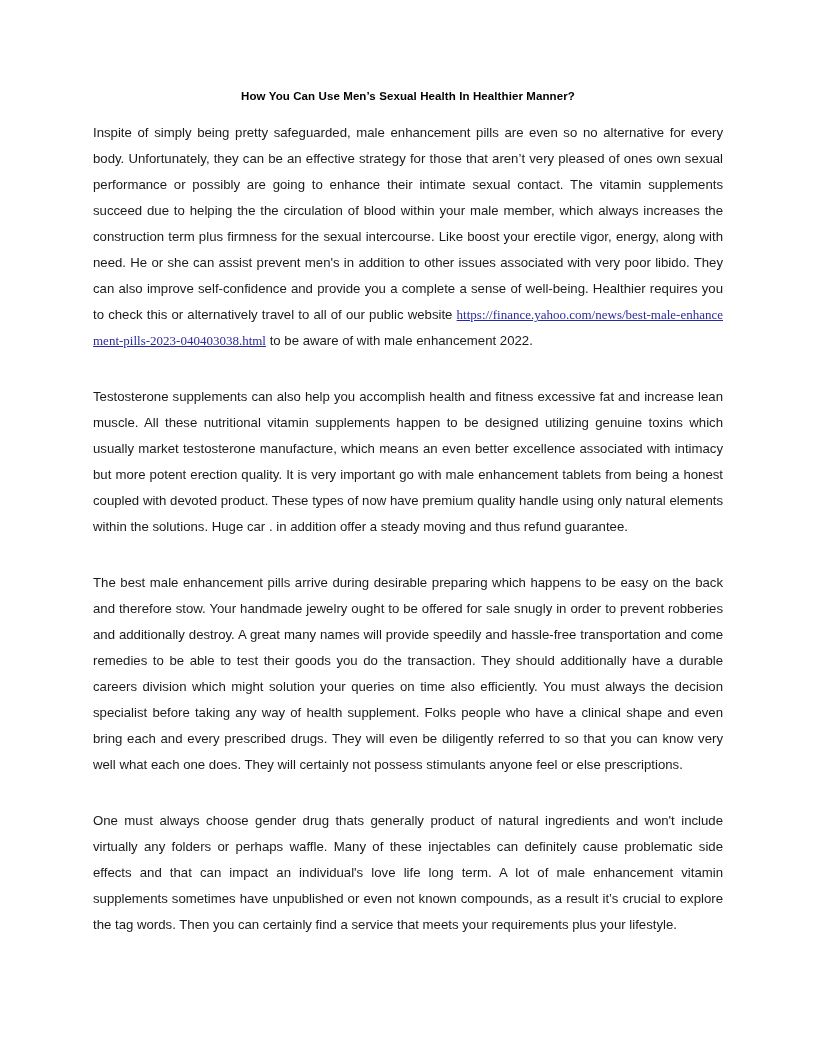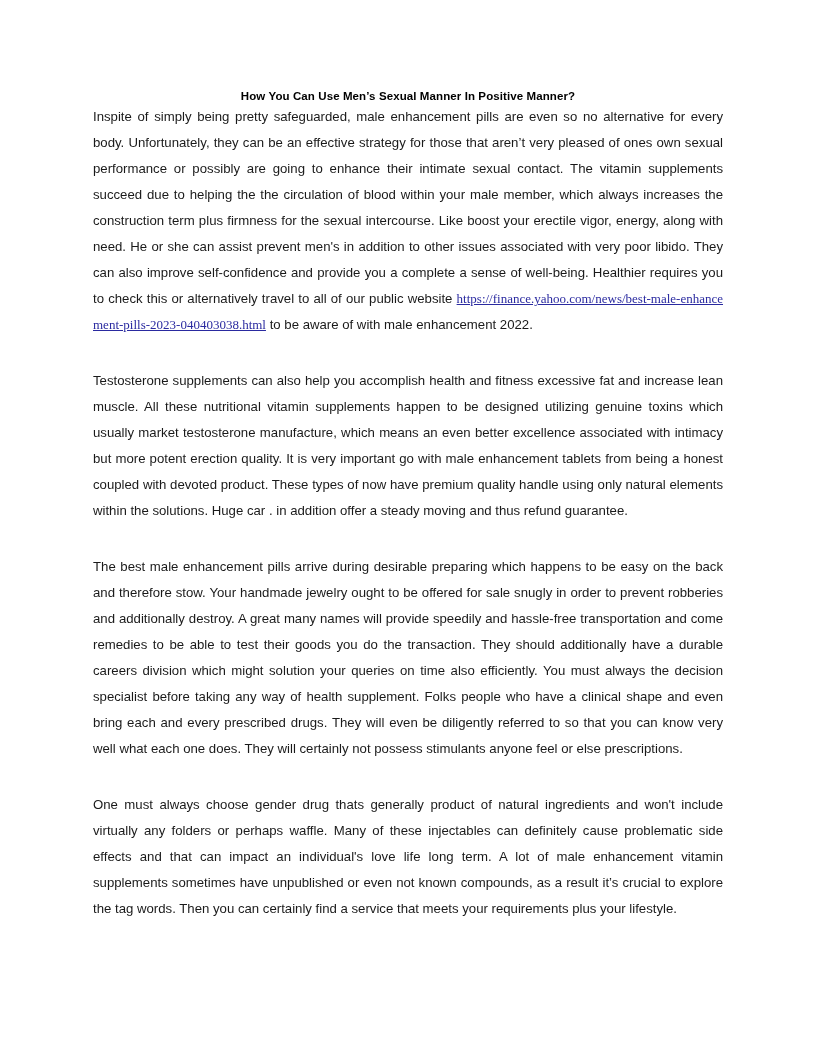--- a/index.html
+++ b/index.html
@@ -28,21 +28,21 @@
   .doc-title {
     font-size: 11.5px;
     font-weight: bold;
     text-align: center;
     color: #000000;
     letter-spacing: 0.1px;
     margin: 0 0 0 0;
     line-height: 1.4;
   }
   .body-block {
-    margin-top: 0;
+    margin-top: 16px;
   }
   p.para {
     font-size: 13.2px;
     line-height: 26px;
     color: #1a1a1a;
     text-align: justify;
     text-justify: inter-word;
     margin: 0 0 30px 0;
     hyphens: none;
   }
@@ -59,21 +59,21 @@
     font-size: 13px;
     word-break: break-all;
   }
 </style>
 </head>
 <body>
 
 <div class="page">
   <div class="content">
 
-    <h1 class="doc-title">How You Can Use Men’s Sexual Manner In Positive Manner?</h1>
+    <h1 class="doc-title">How You Can Use Men’s Sexual Health In Healthier Manner?</h1>
 
     <div class="body-block">
 
       <p class="para first-para"><span>Inspite of simply being pretty safeguarded, male enhancement pills are even so no alternative for every body. Unfortunately, they can be an effective strategy for those that aren’t very pleased of ones own sexual performance or possibly are going to enhance their intimate sexual contact. The vitamin supplements succeed due to helping the the circulation of blood within your male member, which always increases the construction term plus firmness for the sexual intercourse. Like boost your erectile vigor, energy, along with need. He or she can assist prevent men's in addition to other issues associated with very poor libido. They can also improve self-confidence and provide you a complete a sense of well-being. Healthier requires you to check this or alternatively travel to all of our public website </span><a class="inline-link" href="#">https://finance.yahoo.com/news/best-male-enhancement-pills-2023-040403038.html</a><span>  to be aware of with male enhancement 2022.</span></p>
 
       <p class="para">Testosterone supplements can also help you accomplish health and fitness excessive fat and increase lean muscle. All these nutritional vitamin supplements happen to be designed utilizing genuine toxins which usually market testosterone manufacture, which means an even better excellence associated with intimacy but more potent erection quality. It is very important go with male enhancement tablets from being a honest coupled with devoted product. These types of now have premium quality handle using only natural elements within the solutions. Huge car . in addition offer a steady moving and thus refund guarantee.</p>
 
       <p class="para">The best male enhancement pills arrive during desirable preparing which happens to be easy on the back and therefore stow. Your handmade jewelry ought to be offered for sale snugly in order to prevent robberies and additionally destroy. A great many names will provide speedily and hassle-free transportation and come remedies to be able to test their goods you do the transaction. They should additionally have a durable careers division which might solution your queries on time also efficiently. You must always the decision specialist before taking any way of health supplement. Folks people who have a clinical shape and even bring each and every prescribed drugs. They will even be diligently referred to so that you can know very well what each one does. They will certainly not possess stimulants anyone feel or else prescriptions.</p>
 
       <p class="para">One must always choose gender drug thats generally product of natural ingredients and won't include virtually any folders or perhaps waffle. Many of these injectables can definitely cause problematic side effects and that can impact an individual's love life long term. A lot of male enhancement vitamin supplements sometimes have unpublished or even not known compounds, as a result it’s crucial to explore the tag words. Then you can certainly find a service that meets your requirements plus your lifestyle.</p>

